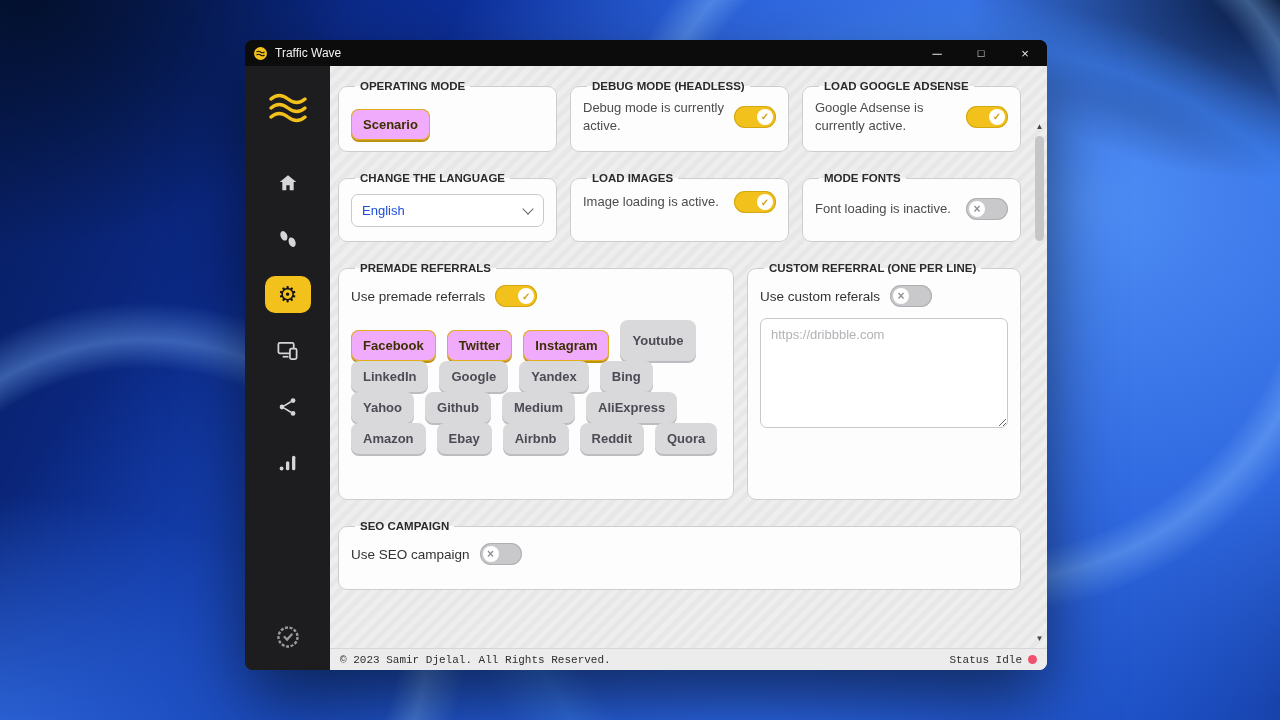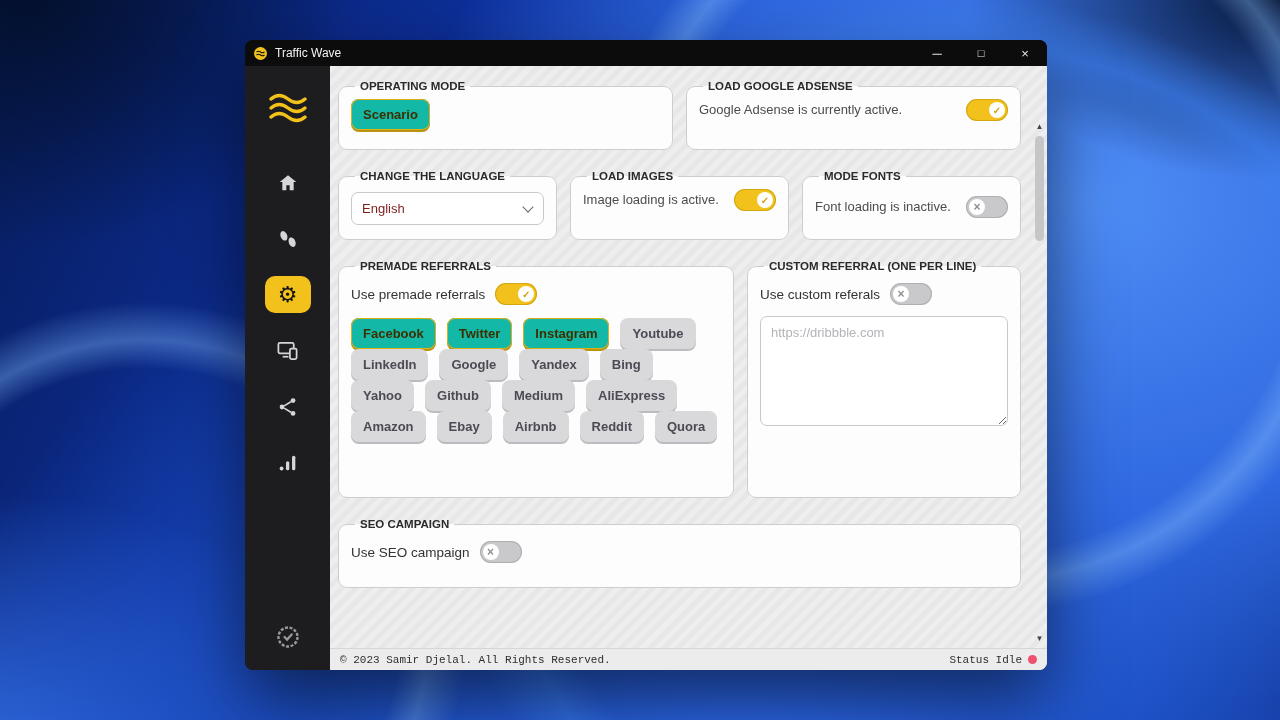--- a/index.html
+++ b/index.html
@@ -74,27 +74,27 @@
   .knob { position:absolute; top:3px; width:16px; height:16px; border-radius:50%; background:#fff;
     display:flex; align-items:center; justify-content:center; font-size:10px; font-weight:bold; }
   .toggle.on .knob { right:3px; color:#cf9f0d; }
   .toggle.off .knob { left:3px; color:#8f8f94; }
   .toggle.on .knob::after { content:"✓"; }
   .toggle.off .knob::after { content:"×"; font-size:12px; }
 
   
   .btn-chip-active, .chip { font-family:"Liberation Sans",sans-serif; border:none; border-radius:8px;
     padding:8px 12px; font-weight:bold; font-size:13px; cursor:pointer; }
-  .btn-chip-active, .chip.active { background:#14b8a6; color:#3c2f00; box-shadow:0 2px 0 #bd9212, inset 0 0 0 1px #e0ae15; }
+  .btn-chip-active, .chip.active { background:#f0abfc; color:#3c2f00; box-shadow:0 2px 0 #bd9212, inset 0 0 0 1px #e0ae15;margin-top:10px; }
   .chip { background:#d9d9db; color:#4b4b55; box-shadow:0 2px 0 #bcbcc0; }
 
   
   .select-wrap { position:relative; margin-top:3px; }
   select { width:100%; height:33px; appearance:none; -webkit-appearance:none;
-    border:1px solid #c9c9cc; border-radius:7px; background:#fff; padding:0 10px; font-size:13px; color:#7f1d1d;
+    border:1px solid #c9c9cc; border-radius:7px; background:#fff; padding:0 10px; font-size:13px; color:#1d4ed8;
     font-family:"Liberation Sans",sans-serif; }
   .chev { position:absolute; right:12px; top:11px; width:8px; height:8px; border-right:1.6px solid #666;
     border-bottom:1.6px solid #666; transform:rotate(45deg); pointer-events:none; }
 
   
   .fs-premade { width:396px; flex:none; min-height:238px; }
   .fs-custom { flex:1; min-height:238px; }
   .chips { display:flex; flex-wrap:wrap; gap:0 11px; margin-top:13px; }
   .toggle-row { display:flex; align-items:center; gap:10px; font-size:13.5px; color:#333; margin-top:4px; }
   textarea { width:100%; height:110px; margin-top:11px; border:1px solid #c9c9cc; border-radius:7px;
@@ -208,20 +208,29 @@
     </div>
 
     <div class="main">
 
       <div class="content">
 
         <div class="grid-row row1">
           <fieldset class="fs-eq">
             <legend>OPERATING MODE</legend>
             <button class="btn-chip-active">Scenario</button>
+          </fieldset>
+          <fieldset class="fs-eq">
+            <legend>DEBUG MODE (HEADLESS)</legend>
+            <div class="inline">
+              <span class="desc">Debug mode is currently active.</span>
+              <span class="toggle on">
+                  <span class="knob"></span>
+                </span>
+            </div>
           </fieldset>
           <fieldset class="fs-eq">
             <legend>LOAD GOOGLE ADSENSE</legend>
             <div class="inline">
               <span class="desc">Google Adsense is currently active.</span>
               <span class="toggle on">
                   <span class="knob"></span>
                 </span>
             </div>
           </fieldset>

